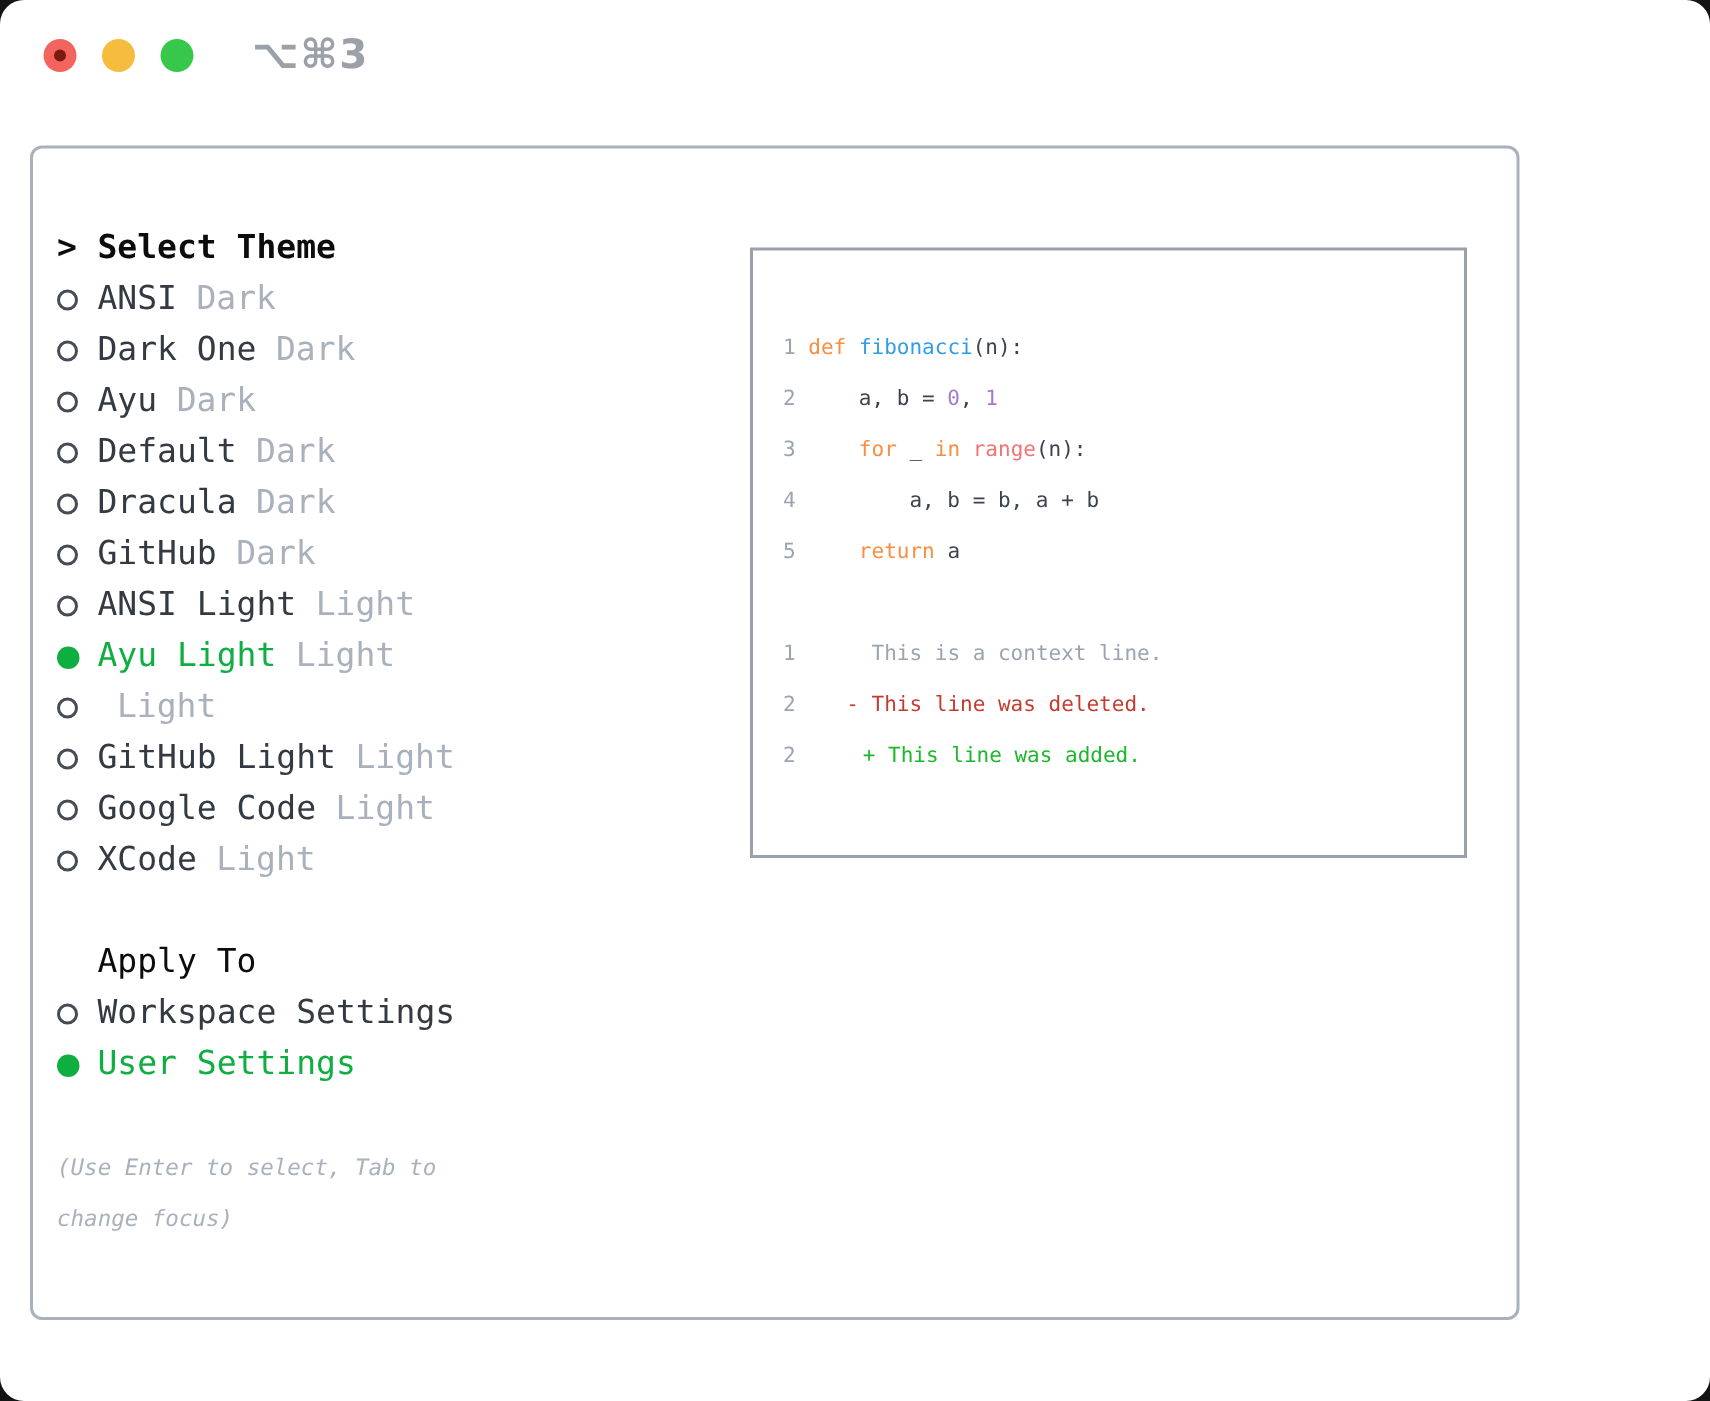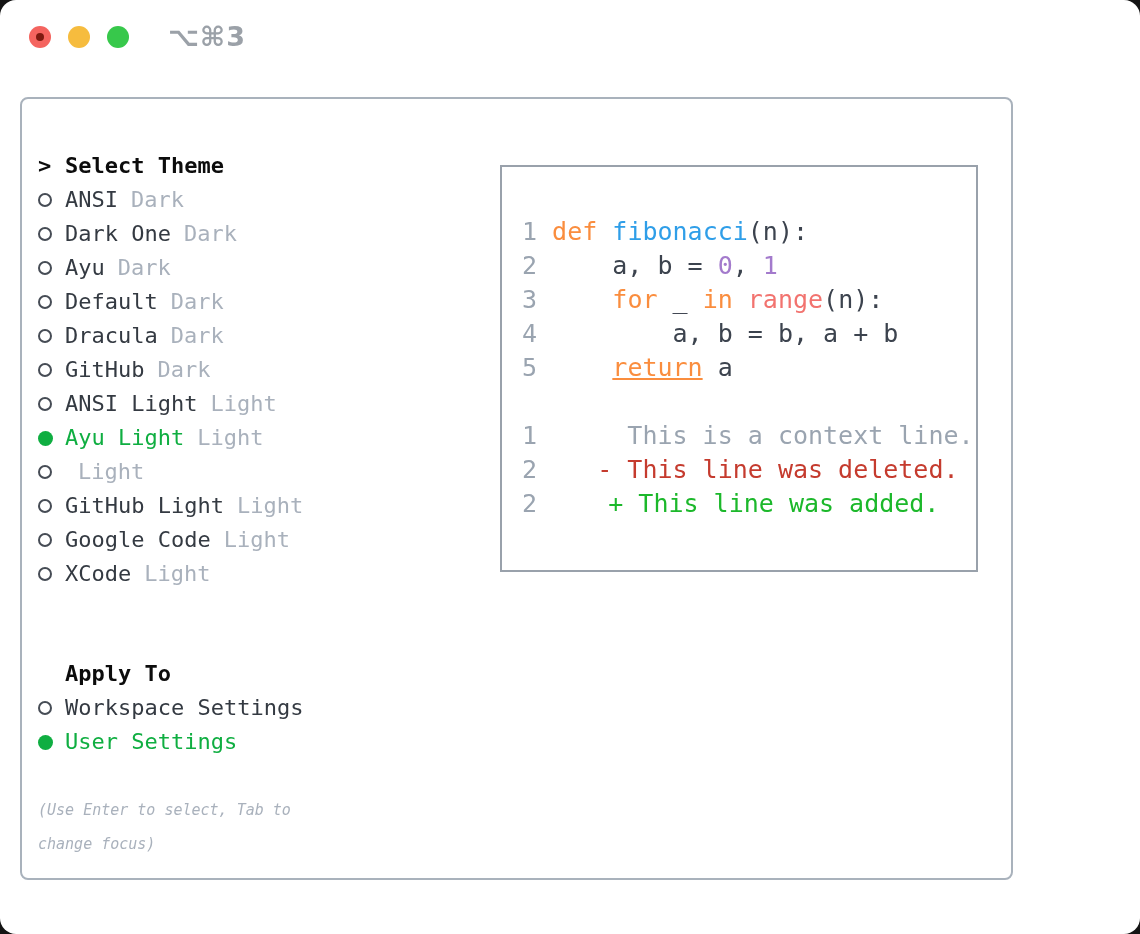--- a/index.html
+++ b/index.html
@@ -30,35 +30,35 @@
     border:2px solid var(--panel-border);border-radius:8px;box-sizing:border-box;
     background:#fff;
   }
   .col-left{position:absolute;left:16px;top:50px;width:450px;}
   .col-right{position:absolute;left:478px;top:50px;width:500px;}
   .row{height:34px;line-height:34px;font-size:22px;display:flex;align-items:center;white-space:pre;}
   .row.blank{height:34px;}
   .prefix-cell{width:27px;flex:0 0 27px;display:flex;align-items:center;}
   .title-row{font-weight:bold;color:var(--heading);}
   .title-row .prefix{width:27px;flex:0 0 27px;}
-  .apply-title-row{font-weight:700;color:var(--heading);margin-top:32px;}
+  .apply-title-row{font-weight:400;color:var(--heading);}
   .radio{width:14px;height:14px;border:2px solid var(--radio-ring);border-radius:50%;box-sizing:border-box;}
   .radio.selected{width:15px;height:15px;border:0;background:var(--selected-green);}
   .item-name{color:var(--text-dark);}
   .item-name.sel{color:var(--selected-green);}
   .item-tag{color:var(--muted);margin-left:13px;}
   .help-line{height:34px;line-height:34px;font-size:15px;color:var(--muted);white-space:pre;font-style:italic;}
   
   .preview-title{height:34px;line-height:34px;font-size:22px;font-weight:bold;color:var(--heading);}
   .preview-box{
     margin-top:16px;width:478px;height:407px;box-sizing:border-box;
     border:2px solid var(--preview-border);background:#fff;
     padding:48px 0 0 20px;overflow:hidden;
   }
-  .code-row{height:34px;line-height:34px;font-size:25px;white-space:pre;}
+  .code-row{height:34px;line-height:34px;font-size:14px;white-space:pre;}
   .num{color:var(--line-number);}
 </style>
 </head>
 <body>
 
 <div class="window">
 
   <div class="titlebar">
     <span class="dot red">
         <span class="inner-dot"></span>
@@ -103,21 +103,21 @@
         </div>
     </div>
 
     <div class="col-right">
       <div class="preview-box">
         <div id="code-lines">
             <div class="code-row"><span class="num">1 </span><span style="color: rgb(250, 141, 62);">def</span><span style="color: rgb(60, 67, 78);"> </span><span style="color: rgb(47, 158, 232);">fibonacci</span><span style="color: rgb(60, 67, 78);">(n):</span></div>
             <div class="code-row"><span class="num">2 </span><span style="color: rgb(60, 67, 78);">    a, b = </span><span style="color: rgb(163, 122, 204);">0</span><span style="color: rgb(60, 67, 78);">, </span><span style="color: rgb(163, 122, 204);">1</span></div>
             <div class="code-row"><span class="num">3 </span><span style="color: rgb(60, 67, 78);">    </span><span style="color: rgb(250, 141, 62);">for</span><span style="color: rgb(60, 67, 78);"> _ </span><span style="color: rgb(250, 141, 62);">in</span><span style="color: rgb(60, 67, 78);"> </span><span style="color: rgb(242, 115, 111);">range</span><span style="color: rgb(60, 67, 78);">(n):</span></div>
             <div class="code-row"><span class="num">4 </span><span style="color: rgb(60, 67, 78);">        a, b = b, a + b</span></div>
-            <div class="code-row"><span class="num">5 </span><span style="color: rgb(60, 67, 78);">    </span><span style="color: rgb(250, 141, 62); text-decoration: underline;">return</span><span style="color: rgb(60, 67, 78);"> a</span></div>
+            <div class="code-row"><span class="num">5 </span><span style="color: rgb(60, 67, 78);">    </span><span style="color: rgb(250, 141, 62);">return</span><span style="color: rgb(60, 67, 78);"> a</span></div>
           </div>
         <div class="code-row blank"></div>
         <div id="diff-lines">
             <div class="code-row"><span class="num">1    </span><span style="color: rgb(154, 164, 176);">  This is a context line.</span></div>
             <div class="code-row"><span class="num">2    </span><span style="color: rgb(197, 59, 46);">- This line was deleted.</span></div>
             <div class="code-row"><span class="num">2    </span><span style="color: rgb(28, 184, 43); margin-left: 11px;">+ This line was added.</span></div>
           </div>
       </div>
     </div>
 

